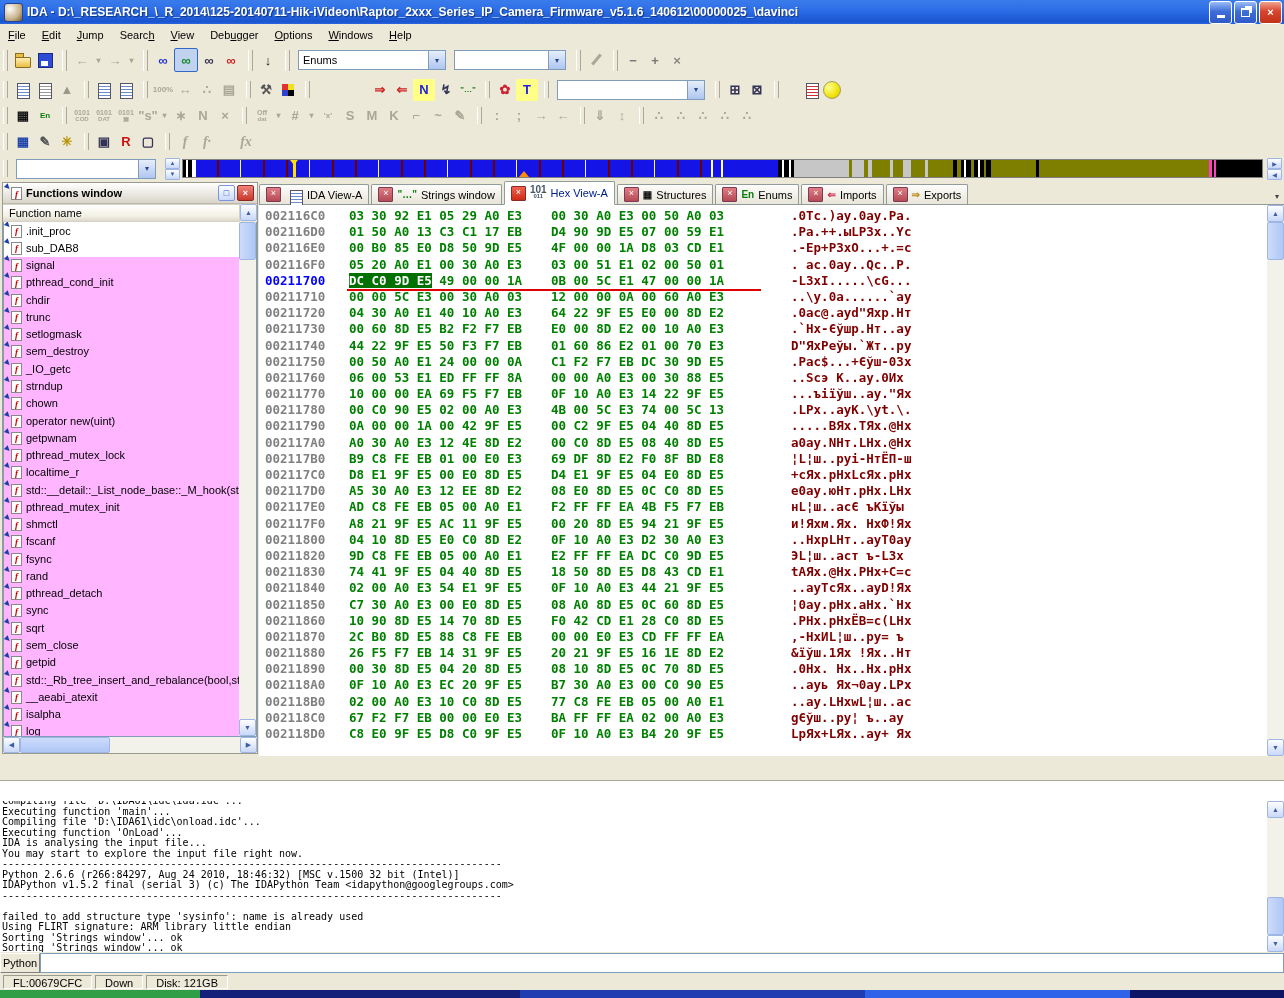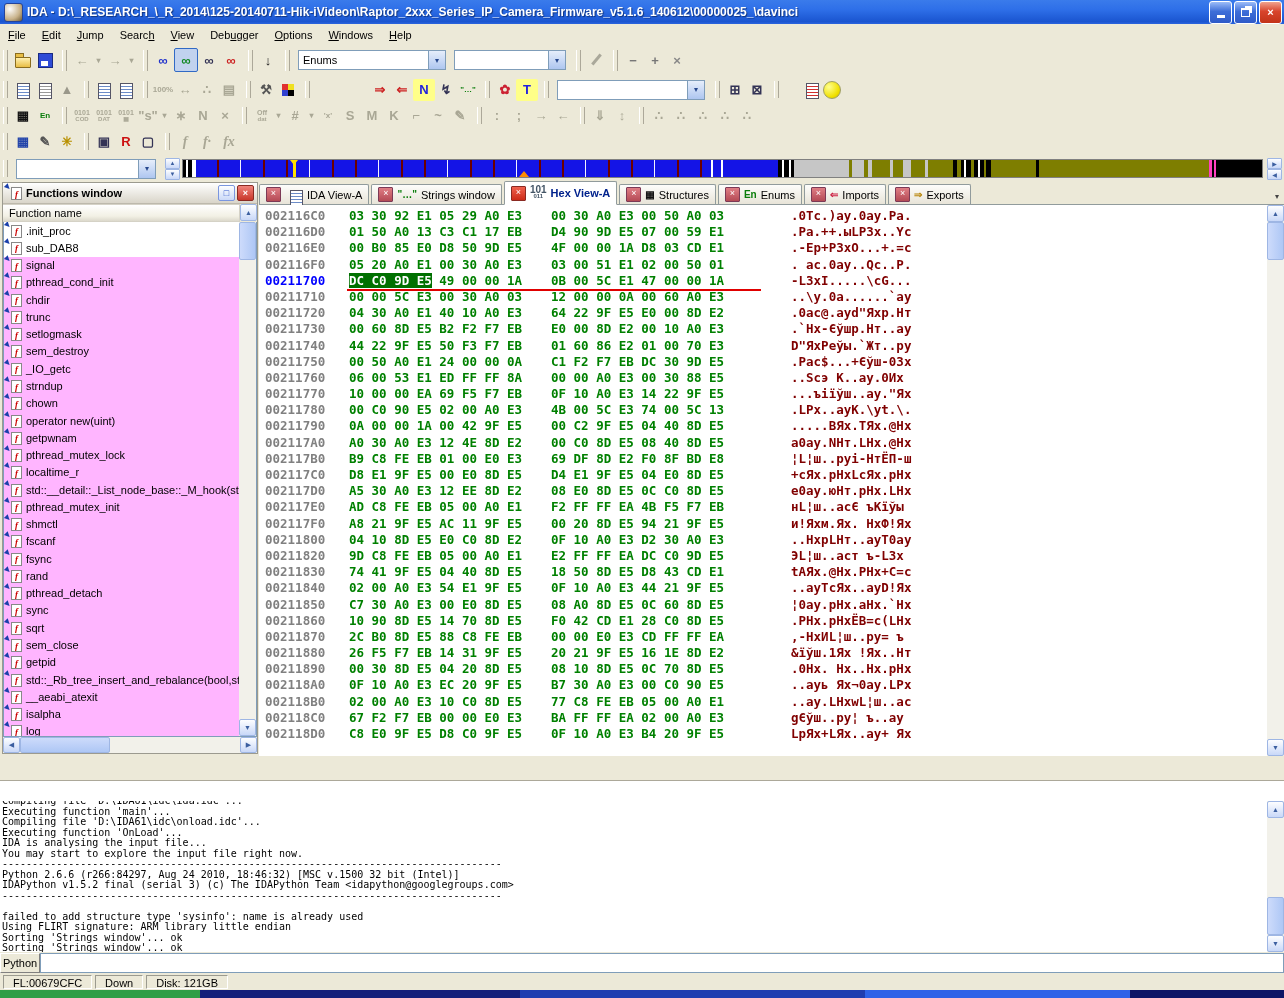--- a/index.html
+++ b/index.html
@@ -81,21 +81,21 @@
   .sb-btn{flex-shrink:0;width:17px;height:17px;background:linear-gradient(#FDFEFF,#C9D8F8);border:1px solid #9EB6E4;border-radius:2px;color:#3C5FA0;font-size:7px;display:flex;align-items:center;justify-content:center;box-sizing:border-box}
   .sb-h .sb-btn{height:16px}
   .sb-thumb-v{height:38px;background:linear-gradient(90deg,#CDDBFB,#AEC7F5);border:1px solid #9EB6E4;border-radius:2px;box-sizing:border-box}
   .sb-thumb-h{width:90px;background:linear-gradient(#CDDBFB,#AEC7F5);border:1px solid #9EB6E4;border-radius:2px;box-sizing:border-box}
   .sb-track{flex:1}
   
   .tabbar{position:absolute;left:259px;top:183px;width:1025px;height:22px;background:#ECE9D8;display:flex;align-items:flex-end;border-bottom:1px solid #919B9C;box-sizing:border-box}
   .tab{display:flex;align-items:center;height:19px;padding:0 6px;border:1px solid #919B9C;border-bottom:0;border-radius:2px 2px 0 0;
     background:linear-gradient(#FDFDFB,#E8E4D8);margin-right:2px;white-space:nowrap}
   .tab.active{background:#fff;height:22px;margin-bottom:-1px;border-bottom:1px solid #fff}
-  .tab.active .tlabel{color:#00218C;font-weight:bold}
+  .tab.active .tlabel{color:#00218C;font-weight:normal}
   .tclose{width:13px;height:13px;background:linear-gradient(#DF7D84,#B44A55);border:1px solid #7C3A56;color:#fff;font-size:9px;line-height:11px;text-align:center;margin-right:4px;border-radius:1px}
   .tab.active .tclose{background:linear-gradient(#F0624E,#CC2B18);border-color:#8A2A22}
   .ticon{margin-right:4px;font-size:10px;font-weight:bold;display:inline-flex;flex-direction:column;line-height:7px;align-items:center}
   .ticon .sub{font-size:6px}
   .ticon.csspic{width:18px;height:18px;position:relative}
   .chevron{margin-left:auto;width:14px;height:16px;display:flex;align-items:center;justify-content:center;font-size:8px;color:#444}
   .hexview{position:absolute;left:259px;top:205px;width:1008px;height:551px;background:#fff;overflow:hidden;
     font-family:"DejaVu Sans Mono",monospace;font-size:12.5px;font-weight:bold;line-height:16.2px;padding-top:3px;box-sizing:border-box}
   .hrow{position:relative;height:16.2px;white-space:pre}
   .ca{position:absolute;left:6px;color:#808080}
@@ -309,21 +309,21 @@
       <span class="tbi" style="color: rgb(184, 144, 0);">✳</span>
     </div>
     <div class="tbgroup">
       <span class="tbi" style="color: rgb(51, 51, 85);">▣</span>
       <span class="tbi" style="color: rgb(204, 17, 17);">R</span>
       <span class="tbi" style="color: rgb(51, 51, 85);">▢</span>
     </div>
     <div class="tbgroup">
       <span class="tbi ital dis" style="color: rgb(169, 167, 149);">f</span>
       <span class="tbi ital dis" style="color: rgb(169, 167, 149);">f·</span>
-      <span class="tbi ital dis" style="color: rgb(169, 167, 149);">fx</span>
+      <span class="tbi ital dis" style="color: rgb(169, 167, 149); margin-left: 17px;">fx</span>
     </div>
   </div>
 <div class="tbrow" id="tb5">
     <div class="tbgroup">
       <div class="combo" style="width: 140px;">
         <span class="cval"></span>
         <span class="cbtn">▾</span>
       </div>
     </div>
   <span class="spinpair">

